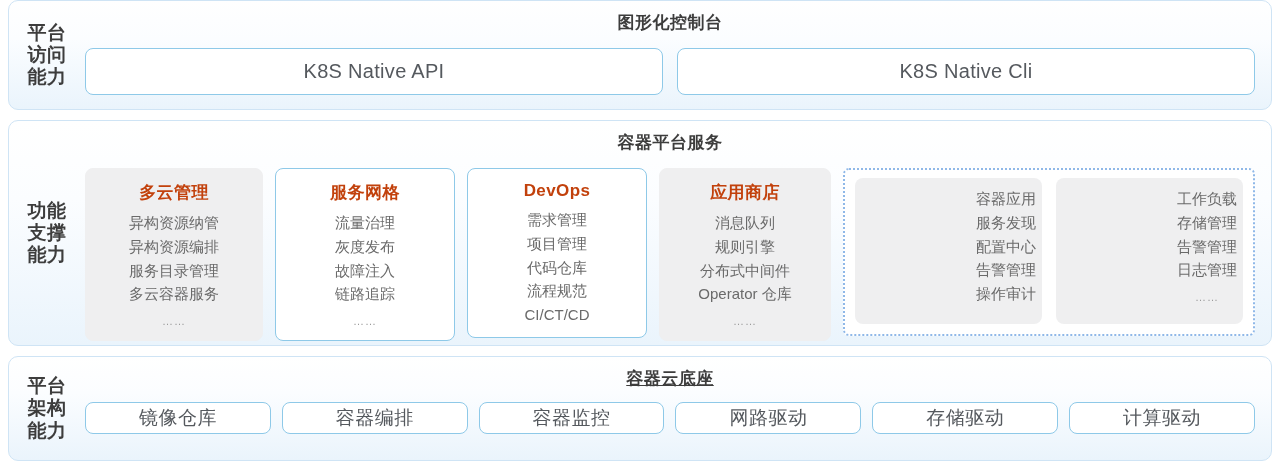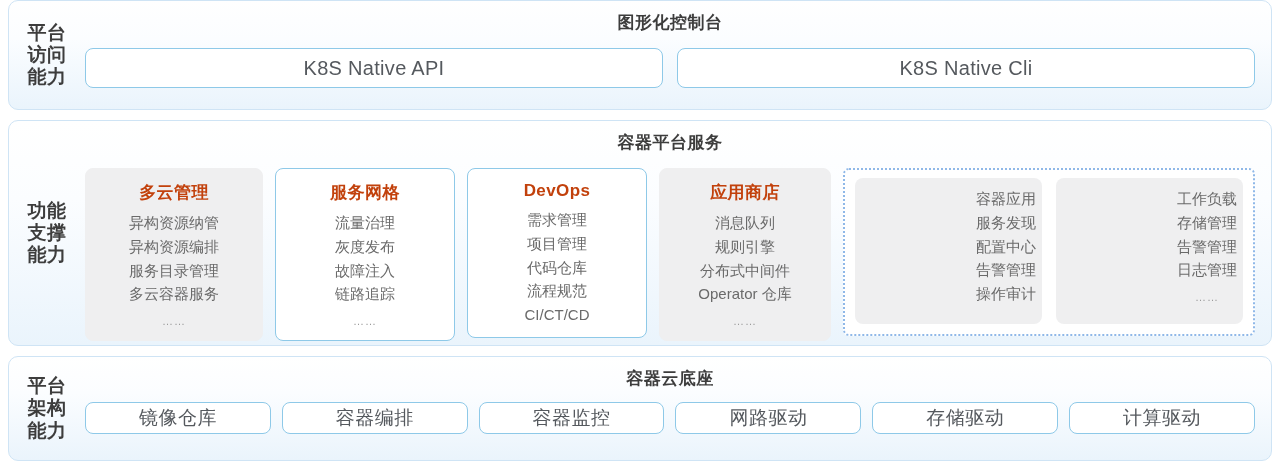--- a/index.html
+++ b/index.html
@@ -74,21 +74,21 @@
   
   .band-top .band-title { margin-top: 10px; }
   .pill-row {
     display: flex;
     flex-direction: row;
     gap: 14px;
     margin-top: 14px;
   }
   .pill {
     flex: 1 1 0;
-    height: 40px;
+    height: 47px;
     box-sizing: border-box;
     border: 1px solid #8ec9e8;
     border-radius: 8px;
     background: #ffffff;
     display: flex;
     align-items: center;
     justify-content: center;
     font-size: 20px;
     color: #55595e;
     letter-spacing: 0.3px;
@@ -184,21 +184,21 @@
     flex: 1 1 0;
     background: #efeff0;
     border-radius: 8px;
     padding: 10px 6px 8px 6px;
     display: flex;
     flex-direction: column;
     align-items: flex-end;
   }
 
   
-  .band-bottom .band-title { margin-top: 10px; }
+  .band-bottom .band-title { margin-top: 10px; text-decoration: underline; }
   .base-row {
     display: flex;
     flex-direction: row;
     gap: 11px;
     margin-top: 12px;
   }
   .base-box {
     flex: 1 1 0;
     height: 32px;
     box-sizing: border-box;

